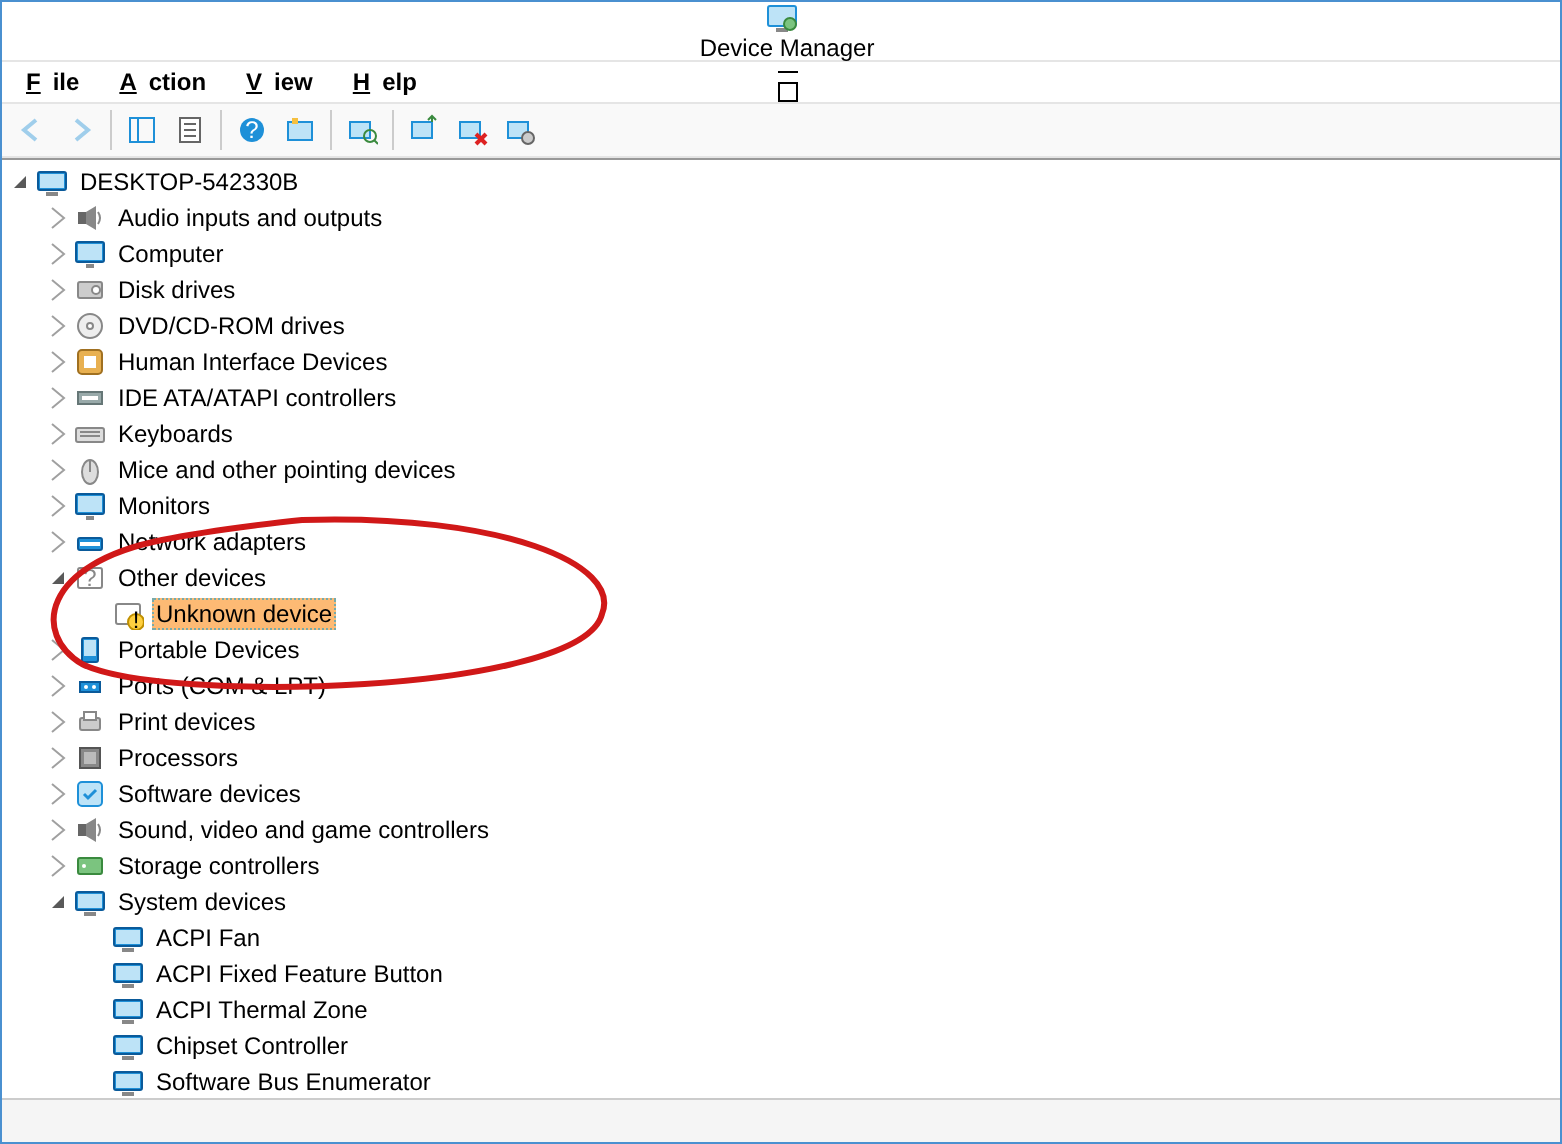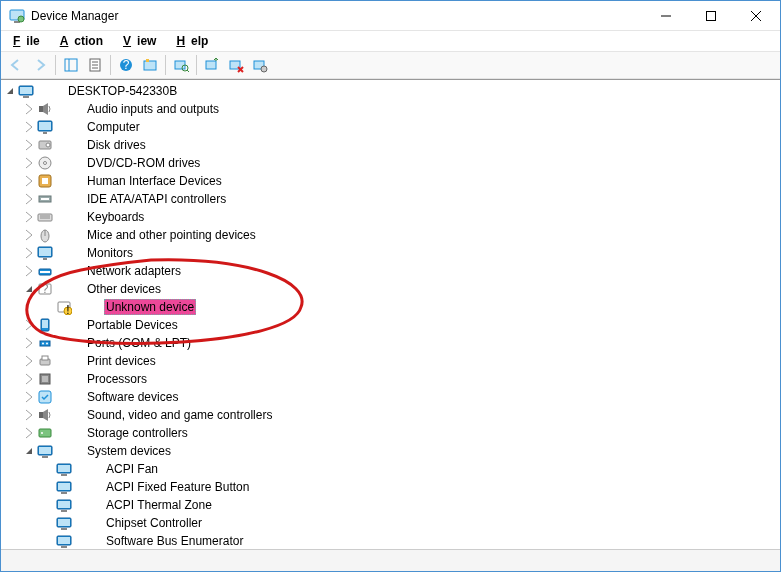--- a/index.html
+++ b/index.html
@@ -1,35 +1,35 @@
 <!DOCTYPE html>
 <html><head>
 <meta charset="utf-8">
 <style>
 * { margin: 0; padding: 0; box-sizing: border-box; font-family: "Segoe UI", Tahoma, sans-serif; font-size: 12px; }
 body { background: #fff; width: 781px; height: 572px; border: 1px solid #4a90d0; overflow: hidden; display: flex; flex-direction: column; }
-.titlebar { height: 30px; display: flex; align-items: center; padding: 0 2px 0 8px; background: #fff; border-bottom: 1px solid #e5e5e5; }
+.titlebar { height: 30px; display: flex; align-items: center; padding: 0 2px 0 8px; background: #fff; border-bottom: 1px solid #e5e5e5; flex-direction: column; }
 .titlebar .app-icon { width: 16px; height: 16px; margin-right: 6px; }
 .titlebar .title { flex: 1; font-size: 12px; }
 .titlebar .btn { width: 45px; height: 29px; display: flex; align-items: center; justify-content: center; }
 .menubar { height: 20px; display: flex; align-items: center; padding: 0 6px; gap: 2px; }
 .menubar span { padding: 1px 6px; font-weight: bold; }
 .menubar span u { text-decoration: underline; }
 .toolbar { height: 28px; display: flex; align-items: center; padding: 2px 4px; border-top: 1px solid #e5e5e5; border-bottom: 1px solid #e5e5e5; background: #f9f9f9; gap: 2px; }
 .toolbar .sep { width: 1px; height: 20px; background: #ccc; margin: 0 2px; }
 .toolbar .tbtn { width: 22px; height: 22px; display: flex; align-items: center; justify-content: center; border: 1px solid transparent; }
 .toolbar .tbtn.disabled { opacity: 0.4; }
 .tree-area { flex: 1; display: flex; overflow: hidden; border-top: 1px solid #999; }
 .tree { flex: 1; overflow-y: scroll; overflow-x: hidden; padding: 2px 0 2px 2px; position: relative; }
 .tree-row { display: flex; align-items: center; height: 18px; white-space: nowrap; }
 .tree-row .spacer { display: inline-block; height: 1px; }
 .tree-row .arrow { width: 14px; height: 14px; display: inline-flex; align-items: center; justify-content: center; margin-right: 1px; }
 .tree-row .icon { width: 16px; height: 16px; margin-right: 4px; display: inline-flex; align-items: center; justify-content: center; }
-.tree-row .label { padding: 0 2px; margin-left: 28px; }
-.tree-row .label.selected { background: #ec4899; border: 1px dotted #7aa; padding: 0 1px; }
+.tree-row .label { padding: 0 2px; }
+.tree-row .label.selected { background: #fdba74; border: 1px dotted #7aa; padding: 0 1px; }
 .statusbar { height: 22px; border-top: 1px solid #ccc; background: #f5f5f5; display: flex; align-items: center; padding: 0 4px; }
 .annot { position: absolute; pointer-events: none; }
 svg { display: block; }
 ::-webkit-scrollbar { width: 17px; }
 ::-webkit-scrollbar-track { background: #f0f0f0; }
 ::-webkit-scrollbar-thumb { background: #c2c2c2; border: 1px solid #999; }
 </style>
 </head>
 <body>
 

